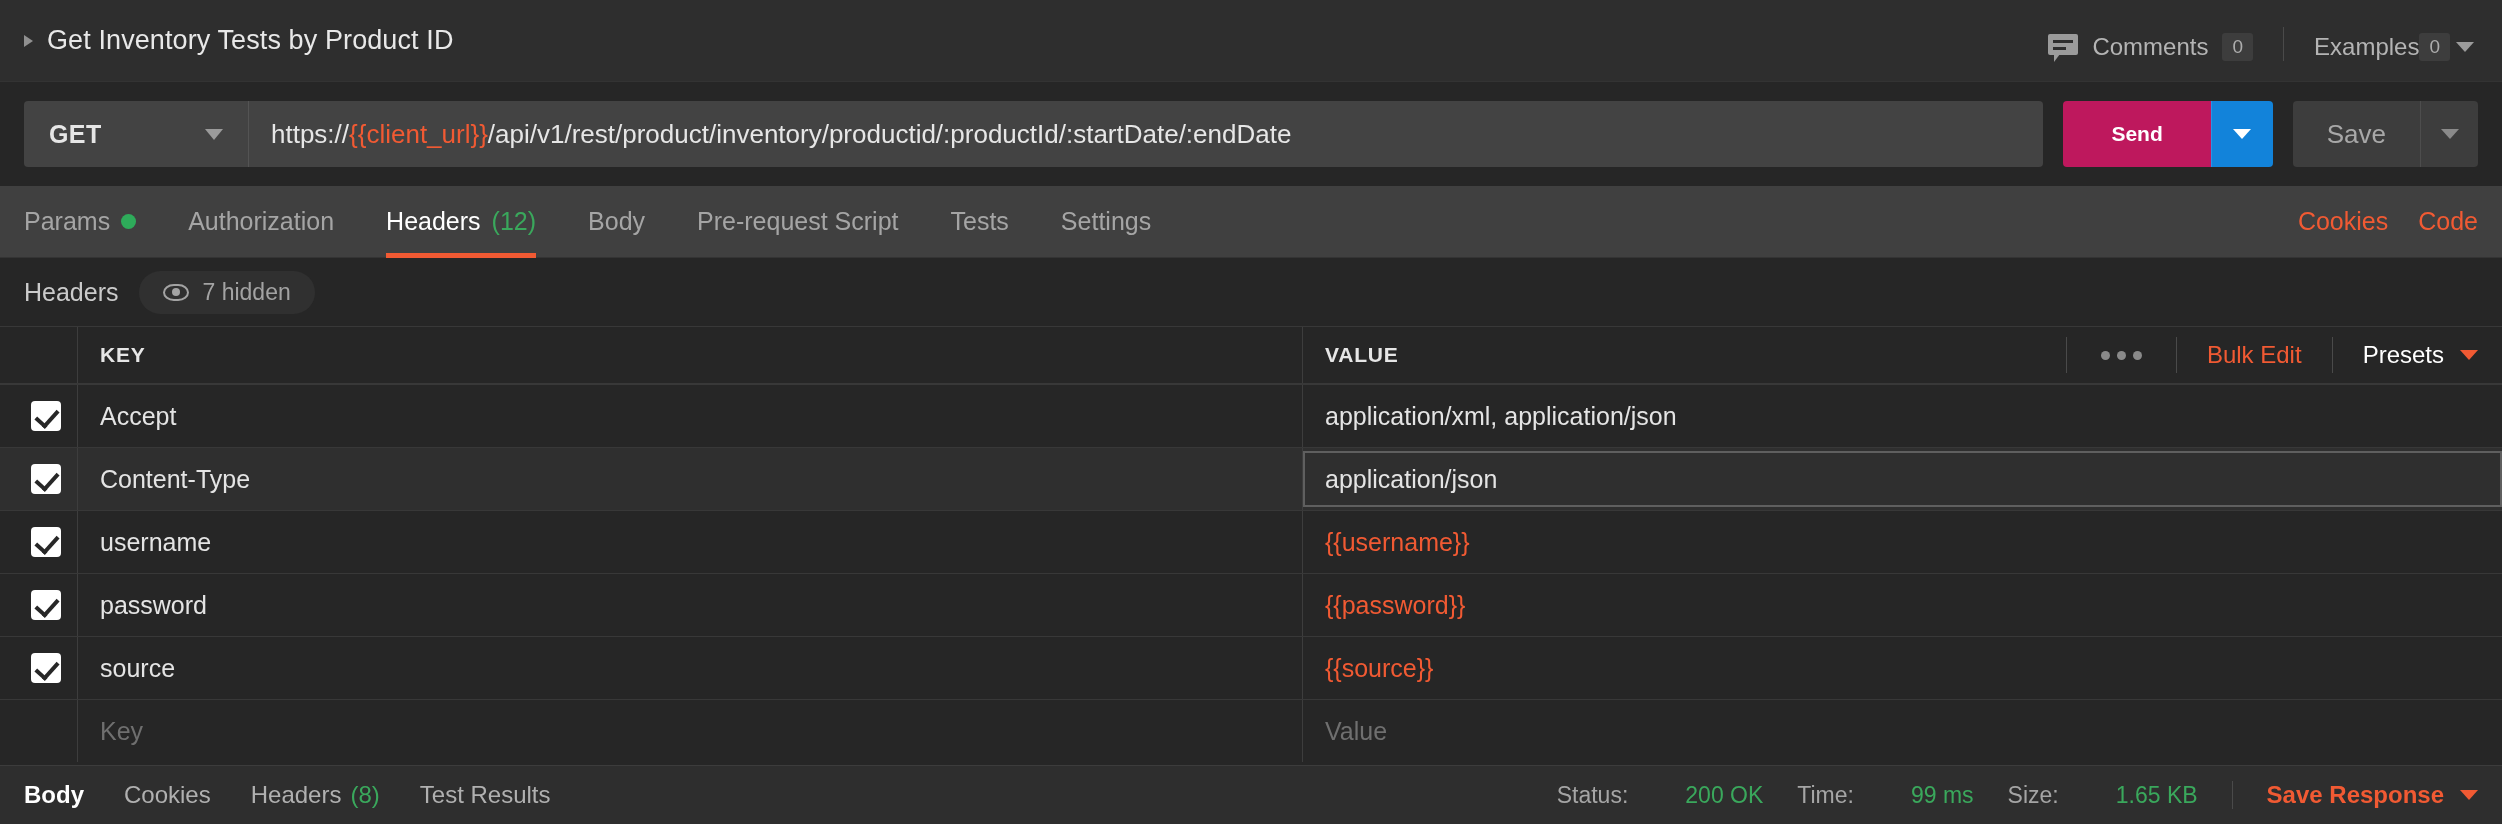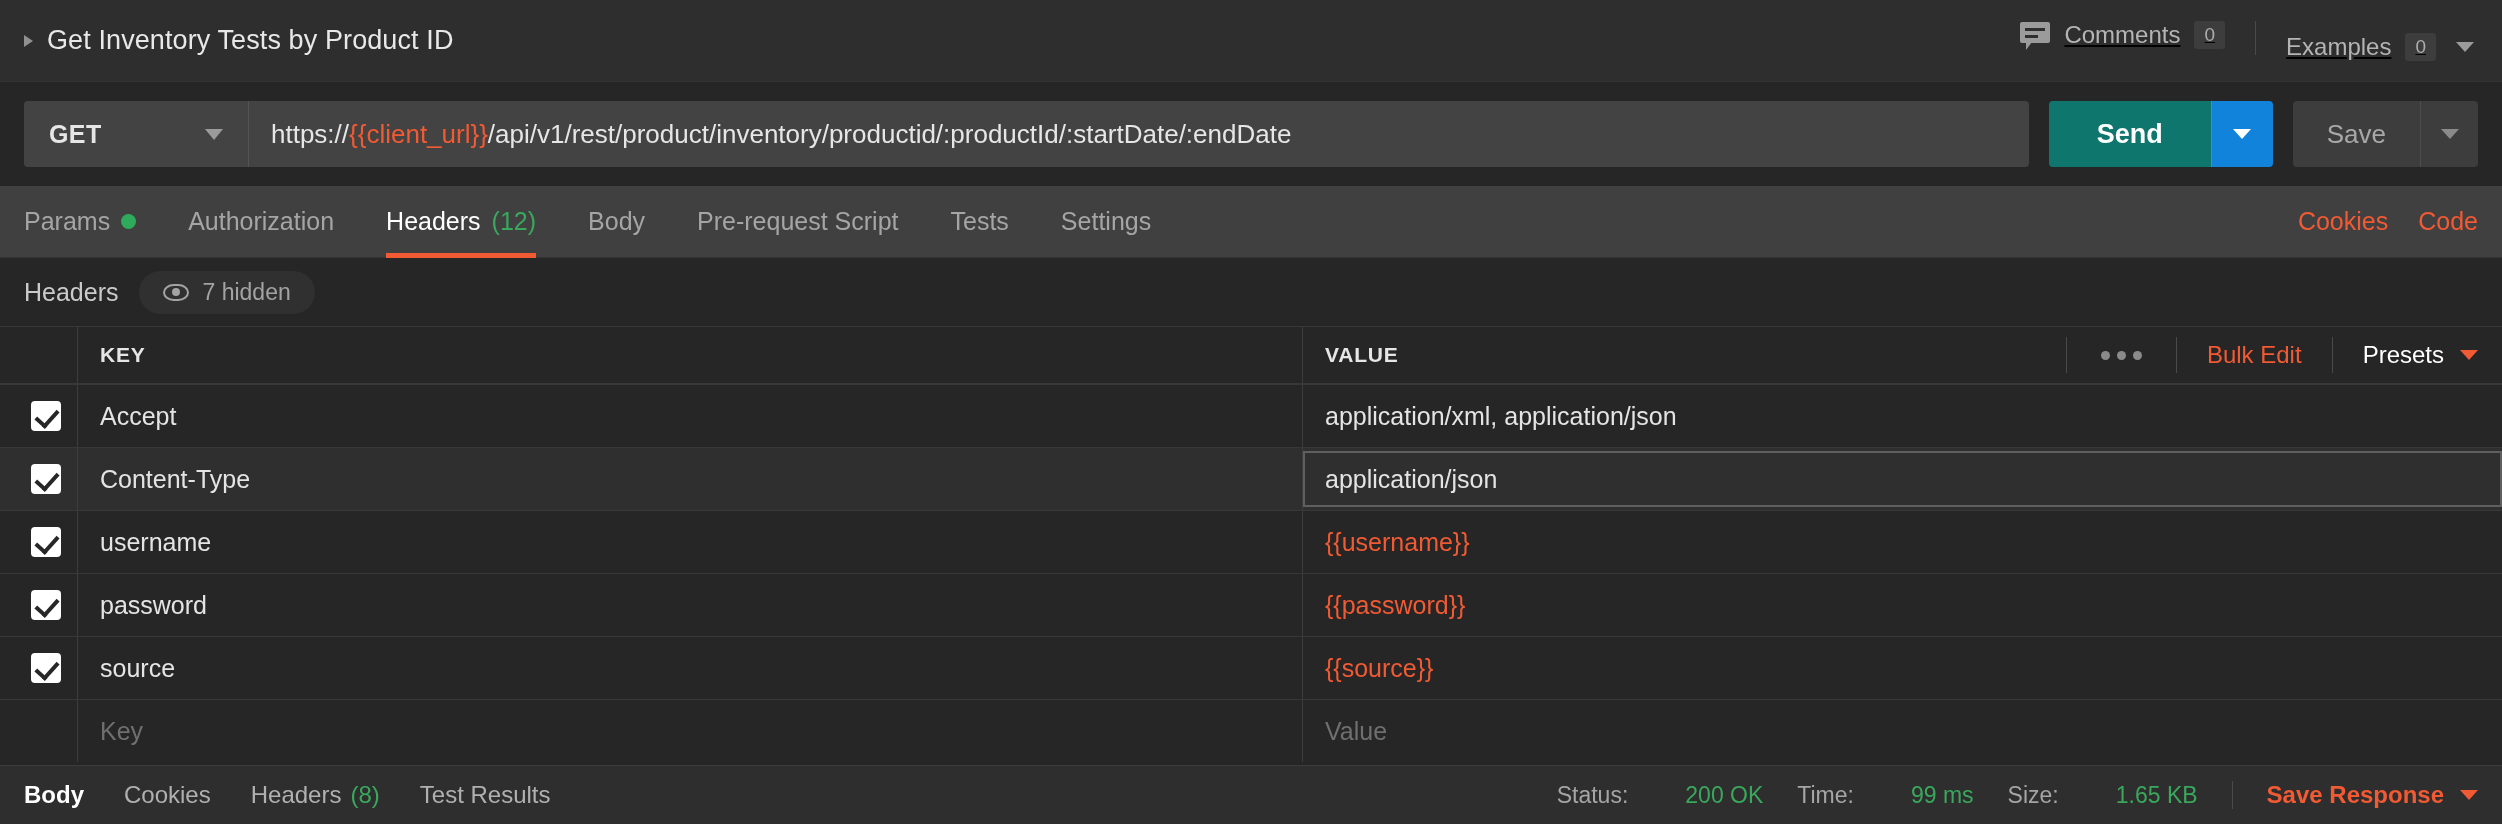--- a/index.html
+++ b/index.html
@@ -27,21 +27,21 @@
     border-left: 9px solid #909090;
     border-top: 6px solid transparent;
     border-bottom: 6px solid transparent;
   }
   .req-title {
     color: #e8e8e8;
     font-size: 27px;
     font-weight: 400;
     letter-spacing: 0.1px;
   }
-  .title-right { margin-left: auto; display: flex; align-items: flex-start; text-decoration: underline; }
+  .title-right { margin-left: auto; display: flex; align-items: flex-end; }
   .comments-group { display: flex; align-items: center; gap: 14px; padding-right: 30px; }
   .comment-icon { width: 30px; height: 26px; position: relative; }
   .comment-icon .bub {
     position: absolute; left: 0; top: 0;
     width: 30px; height: 21px; background: #9b9b9b; border-radius: 2px;
   }
   .comment-icon .tail {
     position: absolute; left: 6px; top: 20px;
     width: 0; height: 0;
     border-left: 6px solid #9b9b9b;
@@ -58,21 +58,21 @@
     background: #3d3d3d;
     color: #adadad;
     font-size: 19px;
     border-radius: 3px;
     padding: 4px 10px 5px;
     line-height: 1;
     min-width: 28px;
     text-align: center;
   }
   .vdiv { width: 1px; height: 34px; background: #4a4a4a; }
-  .examples-group { display: flex; align-items: center; gap: 14px; padding-left: 30px; margin-top: 12px; }
+  .examples-group { display: flex; align-items: center; padding-left: 30px; margin-top: 12px; }
   .caret-down {
     width: 0; height: 0;
     border-left: 9px solid transparent;
     border-right: 9px solid transparent;
     border-top: 10px solid #9b9b9b;
     margin-left: 6px;
   }
 
   
   .urlbar-row {
@@ -113,23 +113,23 @@
     align-items: center;
     padding-left: 22px;
     color: #e6e6e6;
     font-size: 26px;
     white-space: nowrap;
     overflow: hidden;
   }
   .var { color: #f15a33; }
   .send-group { display: flex; height: 66px; border-radius: 4px; overflow: hidden; }
   .send-btn {
-    background: #0f766e;
+    background: #be185d;
     color: #ffffff;
-    font-size: 27px;
+    font-size: 21px;
     font-weight: 600;
     padding: 0 48px;
     display: flex; align-items: center;
     cursor: pointer;
   }
   .send-split {
     background: #1283da;
     width: 62px;
     display: flex; align-items: center; justify-content: center;
     border-left: 1px solid #2a93e5;

